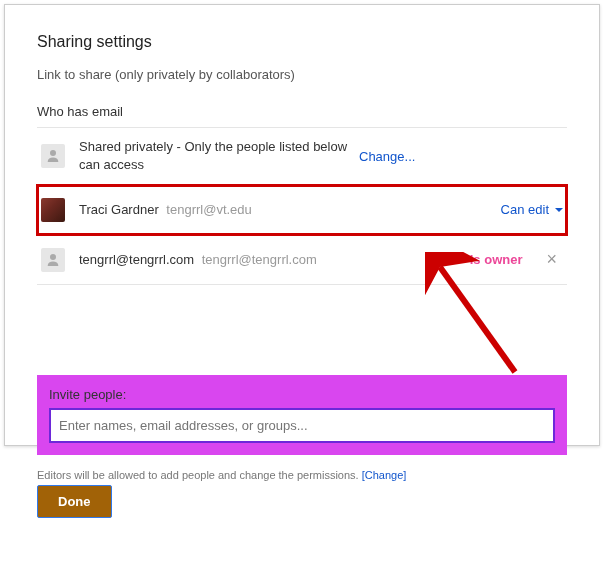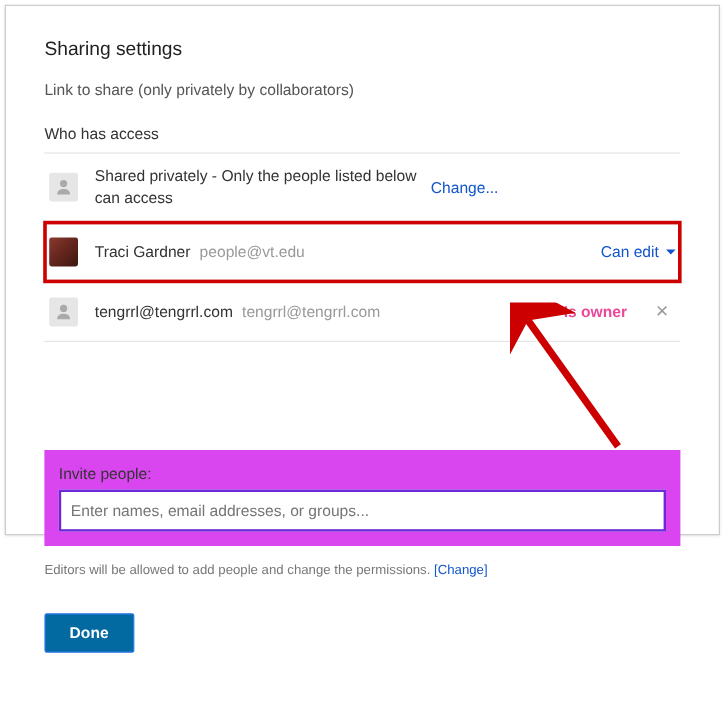--- a/index.html
+++ b/index.html
@@ -130,67 +130,67 @@
       color: #555;
       font-family: Liberation Sans, sans-serif;
     }
     .footer-note {
       color: #777;
       font-size: 11px;
       margin-top: 14px;
     }
     .footer-note .change-link { color: #1155cc; cursor: pointer; }
     .done-btn {
-      background: #0369a1;
+      background: #a16207;
       color: #fff;
       border: 1px solid #3079ed;
       padding: 8px 20px;
       font-size: 13px;
       font-weight: bold;
       cursor: pointer;
-      margin-top: 30px;
+      margin-top: 4px;
       border-radius: 2px;
     }
     
     .arrow-annotation {
       position: absolute;
       top: 247px;
       left: 420px;
       pointer-events: none;
     }
   </style>
 </head>
 <body>
 
 <div class="dialog">
 
   <h1 class="title">Sharing settings</h1>
 
   <div class="section-label">Link to share (only privately by collaborators)</div>
 
-  <div class="who-label">Who has access</div>
+  <div class="who-label">Who has email</div>
 
   <div class="access-list">
 
     <div class="access-row">
       <div class="avatar gray">
         <svg class="person-svg" viewBox="0 0 24 24">
             <circle cx="12" cy="8" r="4"></circle>
             <path d="M12 14c-4 0-7 2-7 5v1h14v-1c0-3-3-5-7-5z"></path>
           </svg>
       </div>
       <div class="row-text" style="max-width:280px;">Shared privately - Only the people listed below can access</div>
       <div class="row-action">Change...</div>
     </div>
 
     <div class="access-row highlighted">
       <div class="avatar photo"></div>
       <div class="row-text">
         <span>Traci Gardner</span>
-        <span class="email">people@vt.edu</span>
+        <span class="email">tengrrl@vt.edu</span>
       </div>
       <div class="row-action">
         <span>Can edit</span>
         <span class="caret-down"></span>
       </div>
     </div>
 
     <div class="access-row">
       <div class="avatar gray">
         <svg class="person-svg" viewBox="0 0 24 24">

